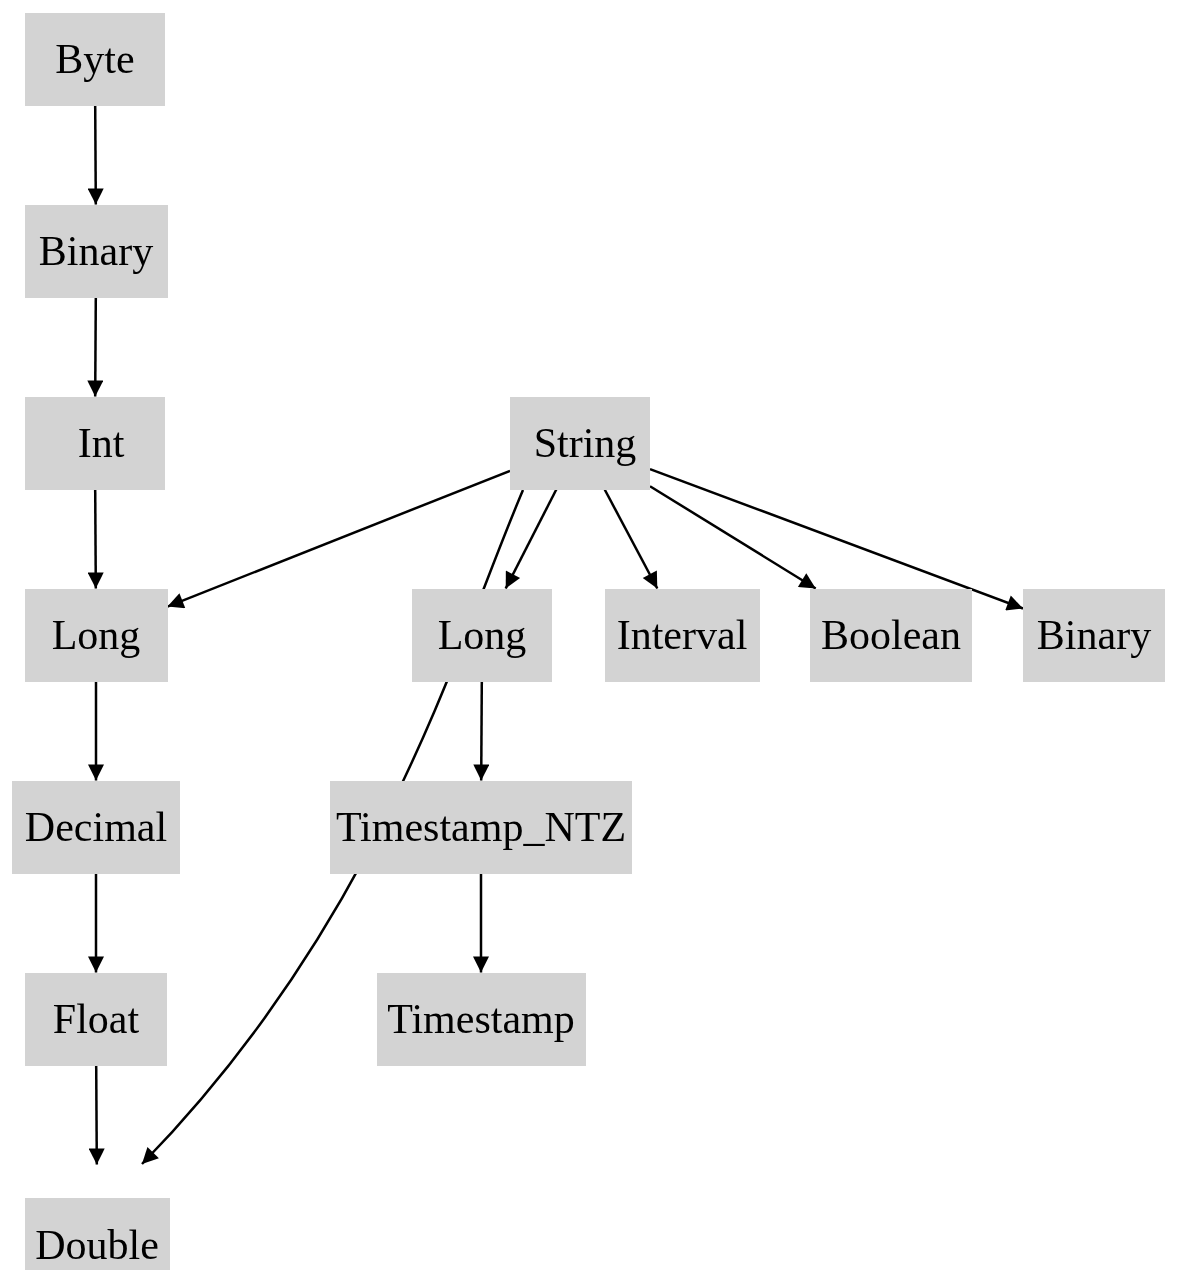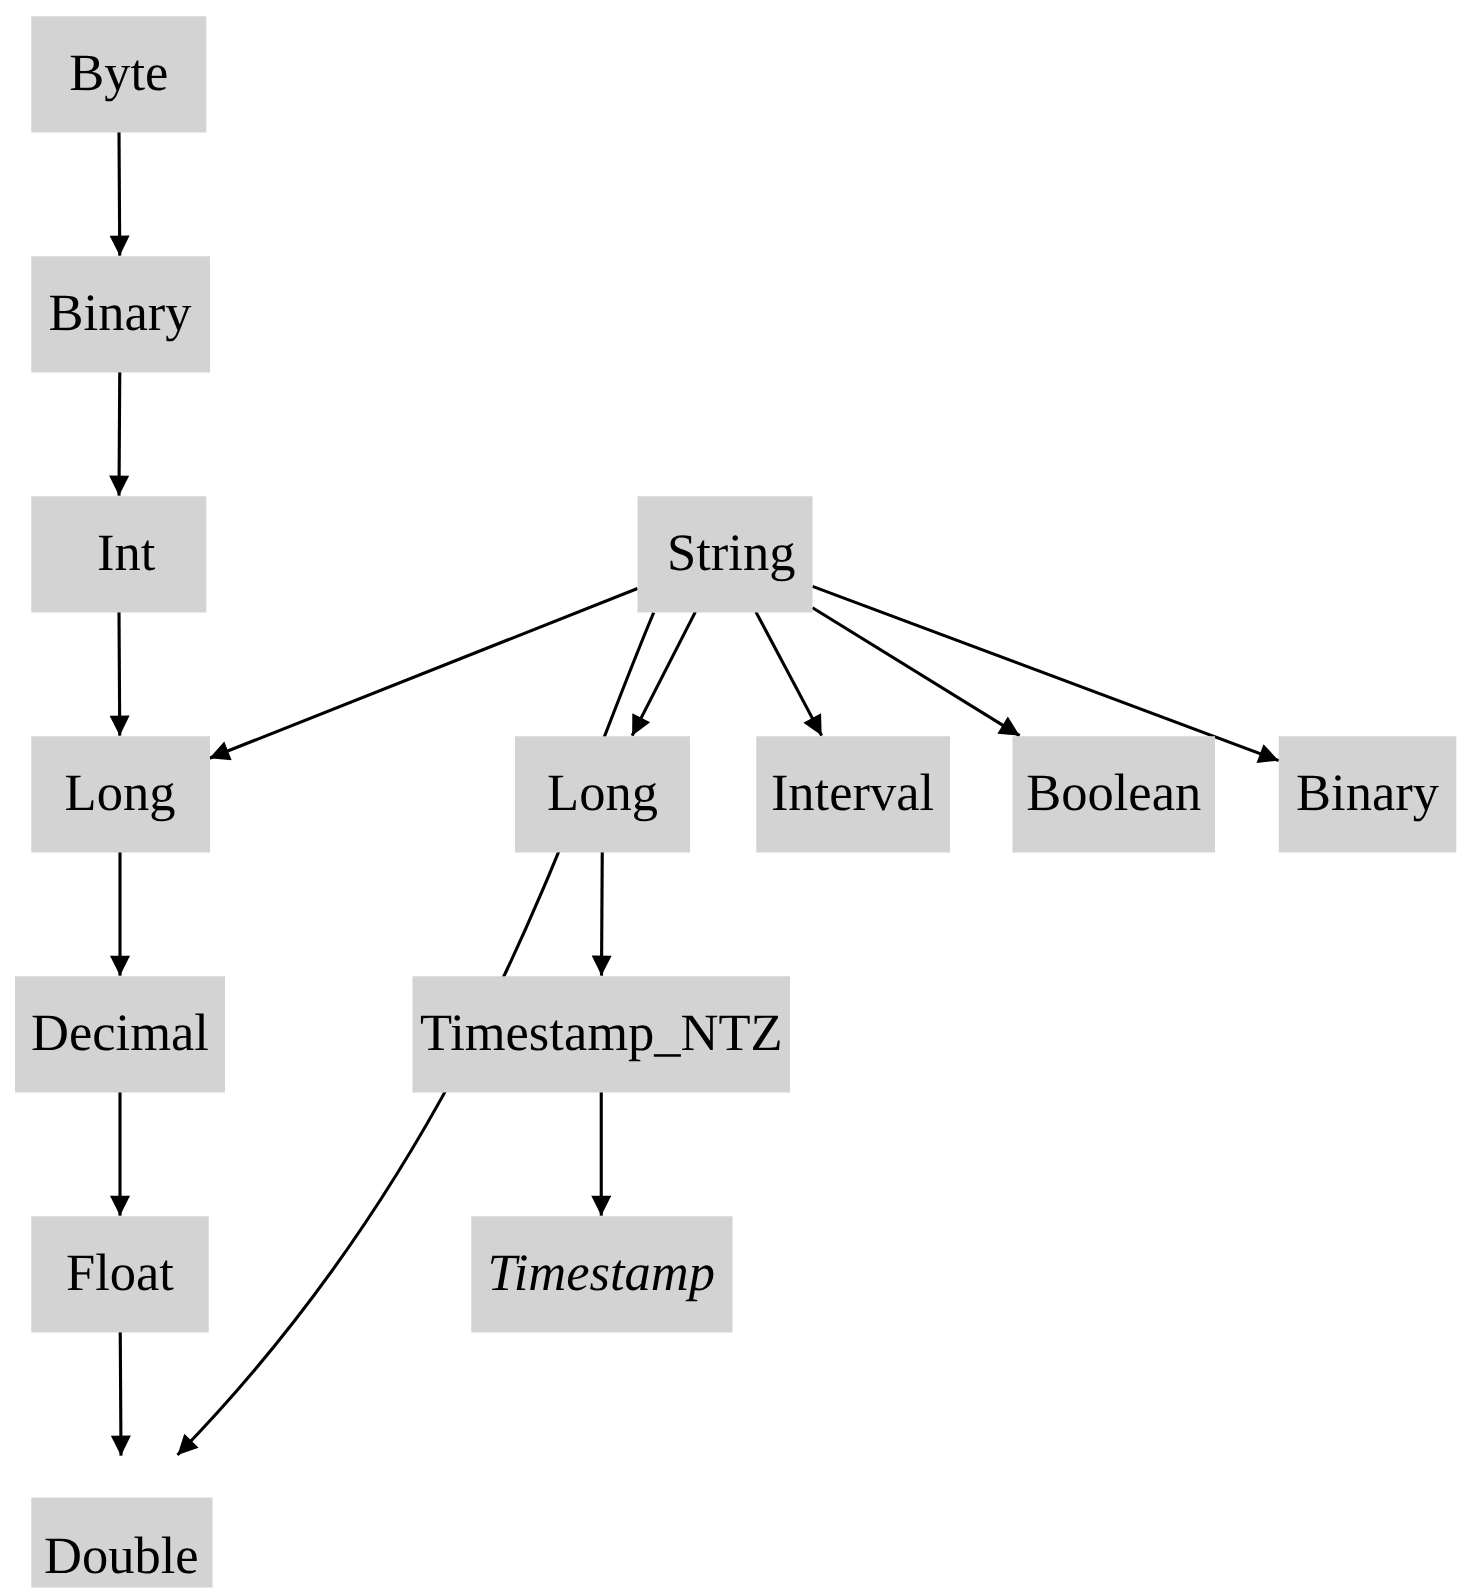--- a/index.html
+++ b/index.html
@@ -67,15 +67,15 @@
     <div class="node" style="left: 25px; top: 396.5px; width: 140px; height: 93px; padding-left: 12px;">Int</div>
     <div class="node" style="left: 510px; top: 396.5px; width: 140px; height: 93px; padding-left: 10px;">String</div>
     <div class="node" style="left: 24.5px; top: 588.5px; width: 143px; height: 93px;">Long</div>
     <div class="node" style="left: 412px; top: 588.5px; width: 140px; height: 93px;">Long</div>
     <div class="node" style="left: 604.5px; top: 588.5px; width: 155px; height: 93px;">Interval</div>
     <div class="node" style="left: 810px; top: 588.5px; width: 162px; height: 93px;">Boolean</div>
     <div class="node" style="left: 1023px; top: 588.5px; width: 142px; height: 93px;">Binary</div>
     <div class="node" style="left: 12px; top: 780.5px; width: 168px; height: 93px;">Decimal</div>
     <div class="node" style="left: 330px; top: 780.5px; width: 302px; height: 93px;">Timestamp_NTZ</div>
     <div class="node" style="left: 25px; top: 972.5px; width: 142px; height: 93px;">Float</div>
-    <div class="node" style="left: 376.5px; top: 972.5px; width: 209px; height: 93px; font-style: italic;">Timestamp</div>
+    <div class="node" style="left: 376.5px; top: 972.5px; width: 209px; height: 93px;">Timestamp</div>
     <div class="node" style="left: 24.5px; top: 1198px; width: 145px; height: 93px;">Double</div>
   </div>
 
 </body></html>

